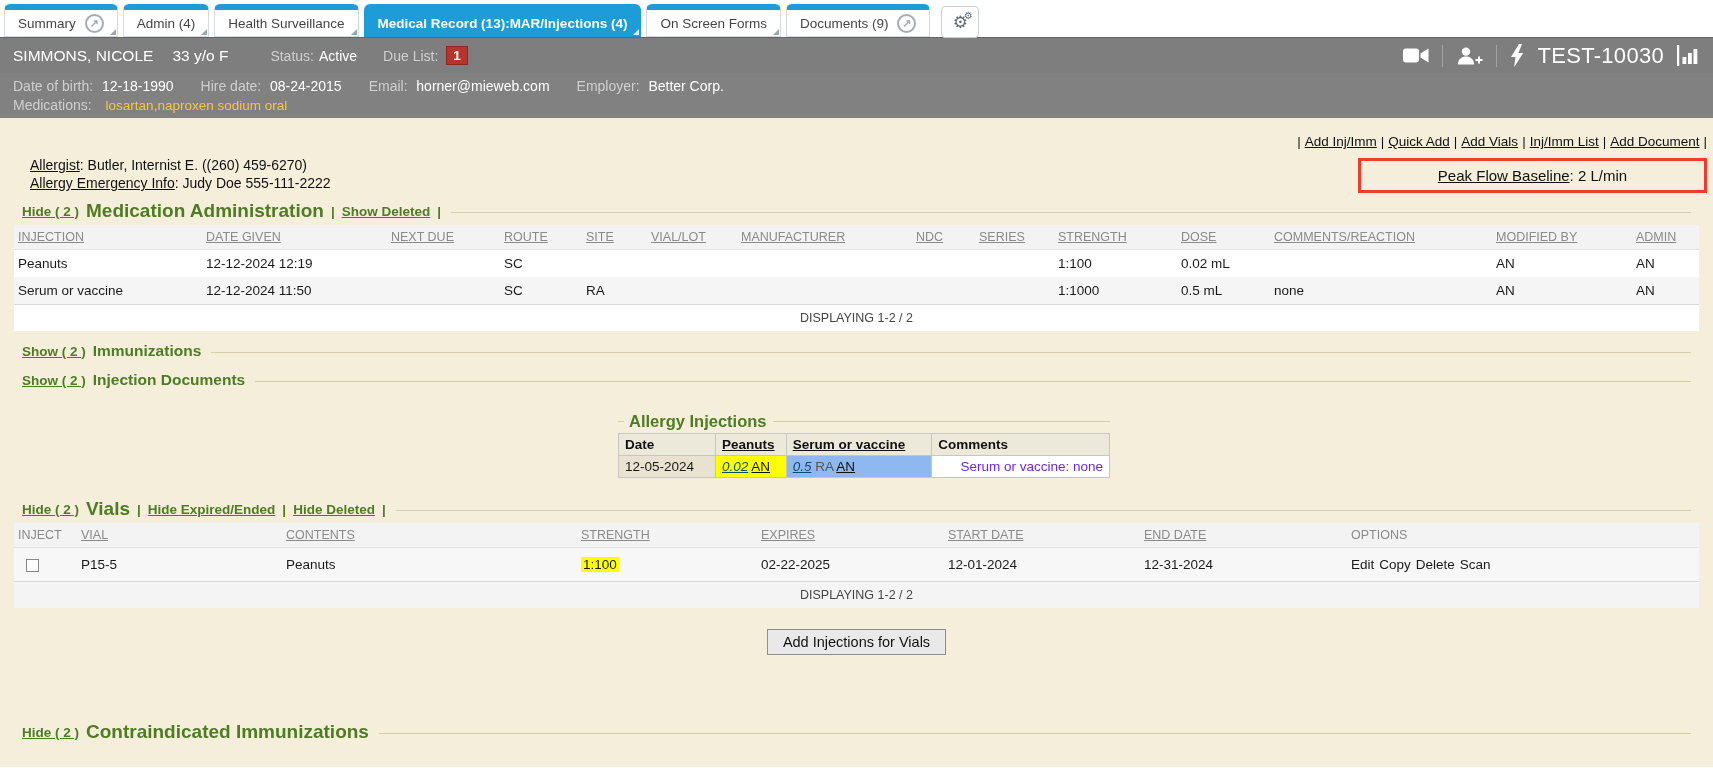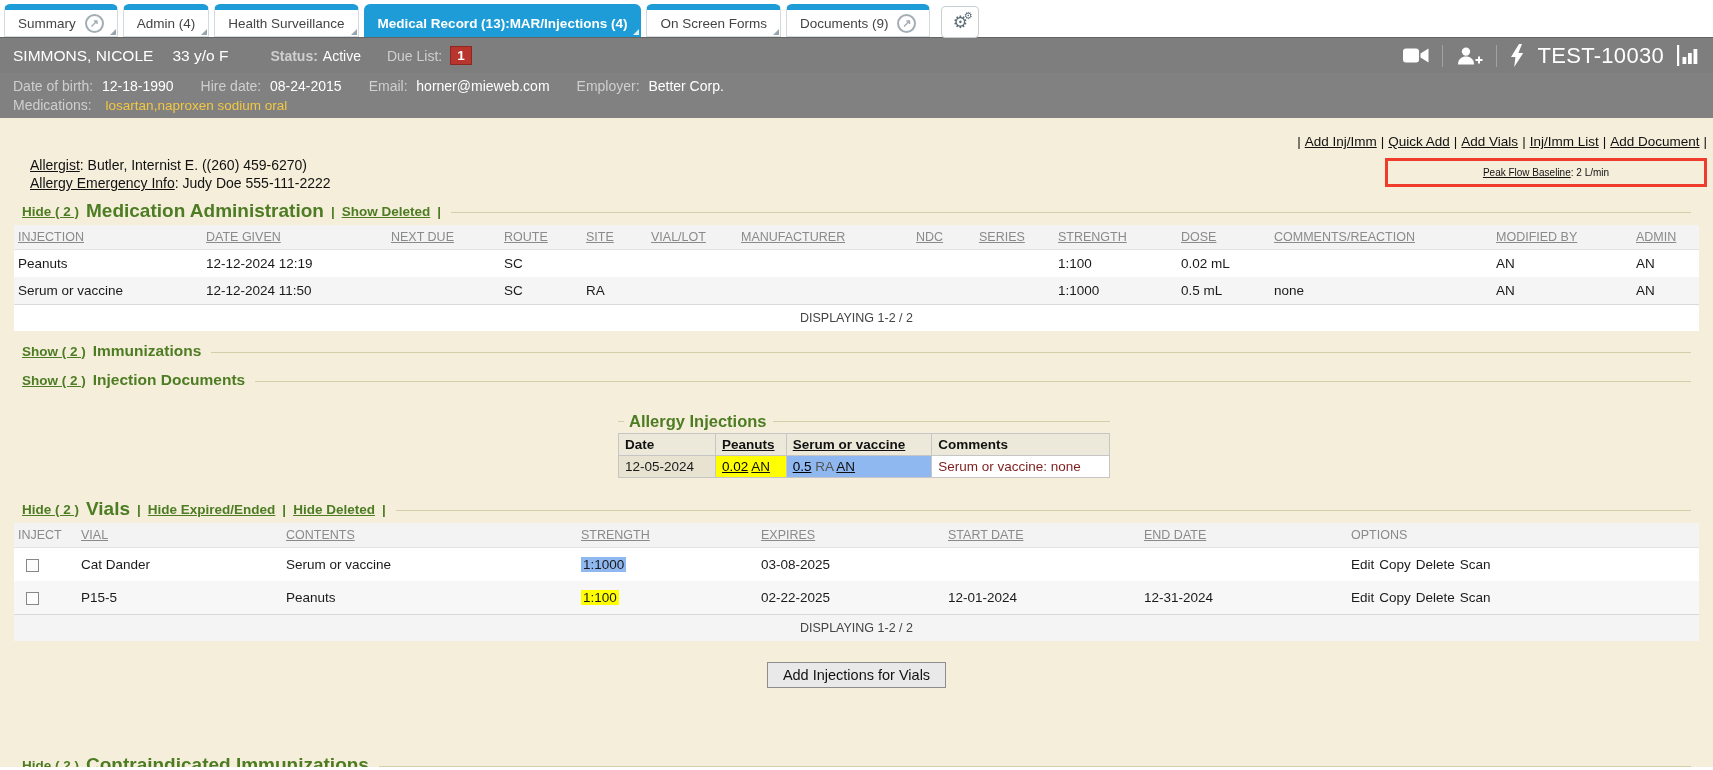--- a/index.html
+++ b/index.html
@@ -23,21 +23,21 @@
   .gear { font-family:"DejaVu Sans", sans-serif; color:#5d6d76; font-size:17px; line-height:1; position:relative; }
   .gear small { font-family:"DejaVu Sans", sans-serif; font-size:10px; position:absolute; right:-5px; top:-3px; }
 
   
   .pbar1 { height:36px; background:#7e7e7e; border-top:1px solid #636363; display:flex; align-items:center;
     padding:0 13px; color:#fff; }
   .pname { font-size:15.5px; }
   .agesex { font-size:15.5px; margin-left:19px; }
   .plabel { color:#cfcfcf; font-size:14px; }
   .pval { color:#fff; font-size:14px; margin-left:5px; }
-  .gap40 { margin-left:42px;font-weight:bold; }
+  .gap40 { margin-left:42px; }
   .gap24 { margin-left:26px; }
   .badge { display:inline-block; margin-left:8px; background:#b7352c; border:1px solid #8d271f; color:#fff;
     font-weight:bold; font-size:13.5px; padding:1px 6px; }
   .hdr-right { margin-left:auto; display:flex; align-items:center; gap:13px; }
   .vsep { width:1px; height:22px; background:#a2a2a2; }
   .chartid { font-size:22px; letter-spacing:.3px; }
   .pbar2 { background:#818181; color:#fff; display:flex; align-items:center; padding:5px 13px 2px 13px; font-size:13.5px; }
   .pbar2 .pair { margin-right:27px; }
   .pbar3 { background:#818181; color:#fff; display:flex; align-items:center; padding:1px 13px 5px 13px; font-size:13.5px; }
   .med-link { color:#f2c744; text-decoration:none; }
@@ -45,22 +45,22 @@
 
   
   .content { position:relative; background:#f4eedb; height:649px; overflow:hidden; }
   .actions { margin-top:16px; text-align:right; padding-right:6px; font-size:13.5px; color:#111; }
   .actions a { color:#111; text-decoration:underline; margin:0 4px; cursor:pointer; }
   .actions .pp { color:#111; }
 
   .ainfo { margin:7px 0 0 30px; font-size:14px; line-height:18px; color:#111; }
   .ainfo a { color:#111; text-decoration:underline; cursor:pointer; }
 
-  .peakflow { position:absolute; top:40px; right:6px; width:322px; border:3px solid #ef3c2d;
-    text-align:center; padding:6px 0; font-size:10px; color:#111; }
+  .peakflow { position:absolute; top:40px; right:6px; width:349px; border:3px solid #ef3c2d;
+    text-align:center; padding:6px 0; font-size:15px; color:#111; }
   .peakflow a { color:#111; text-decoration:underline; cursor:pointer; }
 
   .sec { margin:0 22px; display:flex; align-items:center; gap:7px; color:#4d7c23; font-size:13.5px;
     font-weight:bold; white-space:nowrap; }
   .sec a { color:#4d7c23; text-decoration:underline; cursor:pointer; }
   .sec .title { font-size:19px; color:#4d7c23; }
   .sec .title.md { font-size:15.5px; }
   .sec .line { flex:1 1 auto; border-top:1px solid #d6cdaa; position:relative; top:1px; margin-left:3px; }
   .sec-medadmin { margin-top:8px; }
   .sec-imm { margin-top:11px; }
@@ -93,22 +93,22 @@
   .ai-title .line { flex:1 1 auto; border-top:1px solid #d6cdaa; margin-left:6px; }
   table.ai { border-collapse:collapse; width:100%; background:#fff; font-size:13.5px; margin-top:2px;
     border:1px solid #b9b9b9; table-layout:fixed; }
   table.ai th { background:#ece9da; border:1px solid #c6c6c6; padding:3px 6px; text-align:left;
     font-weight:bold; color:#111; white-space:nowrap; overflow:hidden; }
   table.ai th a { color:#111; text-decoration:underline; cursor:pointer; }
   table.ai td { border:1px solid #c6c6c6; padding:3px 6px; white-space:nowrap; overflow:hidden; }
   td.ai-date { background:#e7e3d0; }
   td.ai-pea { background:#ffff00; }
   td.ai-ser { background:#8fb8f0; }
-  td.ai-com { color:#7f1d1d; }
-  .dose-link { color:#000000; text-decoration:underline; cursor:pointer; }
+  td.ai-com { color:#6d28d9;text-align:right; }
+  .dose-link { color:#0c4a6e; text-decoration:underline; cursor:pointer;font-style:italic; }
   .adm-link { color:#111; text-decoration:underline; cursor:pointer; }
   .site-txt { color:#555; }
 
   .addbtn { display:block; margin:21px auto 0 auto; background:#e9e9e9; border:1px solid #8d8d8d;
     font-family:"Liberation Sans", sans-serif; font-size:14.5px; color:#111; padding:4px 15px; cursor:pointer; }
 
   .wicon { display:flex; align-items:center; }
 </style>
 </head>
 <body>
@@ -382,30 +382,20 @@
           <th>VIAL</th>
           <th>CONTENTS</th>
           <th>STRENGTH</th>
           <th>EXPIRES</th>
           <th>START DATE</th>
           <th>END DATE</th>
           <th class="plain">OPTIONS</th>
         </tr>
       </thead>
       <tbody>
-        <tr>
-          <td><span class="cb"></span></td>
-          <td>Cat Dander</td>
-          <td>Serum or vaccine</td>
-          <td><span class="hl-b">1:1000</span></td>
-          <td>03-08-2025</td>
-          <td></td>
-          <td></td>
-          <td><span class="opt">Edit</span><span class="opt">Copy</span><span class="opt">Delete</span><span class="opt">Scan</span></td>
-        </tr>
         <tr class="alt">
           <td><span class="cb"></span></td>
           <td>P15-5</td>
           <td>Peanuts</td>
           <td><span class="hl-y">1:100</span></td>
           <td>02-22-2025</td>
           <td>12-01-2024</td>
           <td>12-31-2024</td>
           <td><span class="opt">Edit</span><span class="opt">Copy</span><span class="opt">Delete</span><span class="opt">Scan</span></td>
         </tr>

